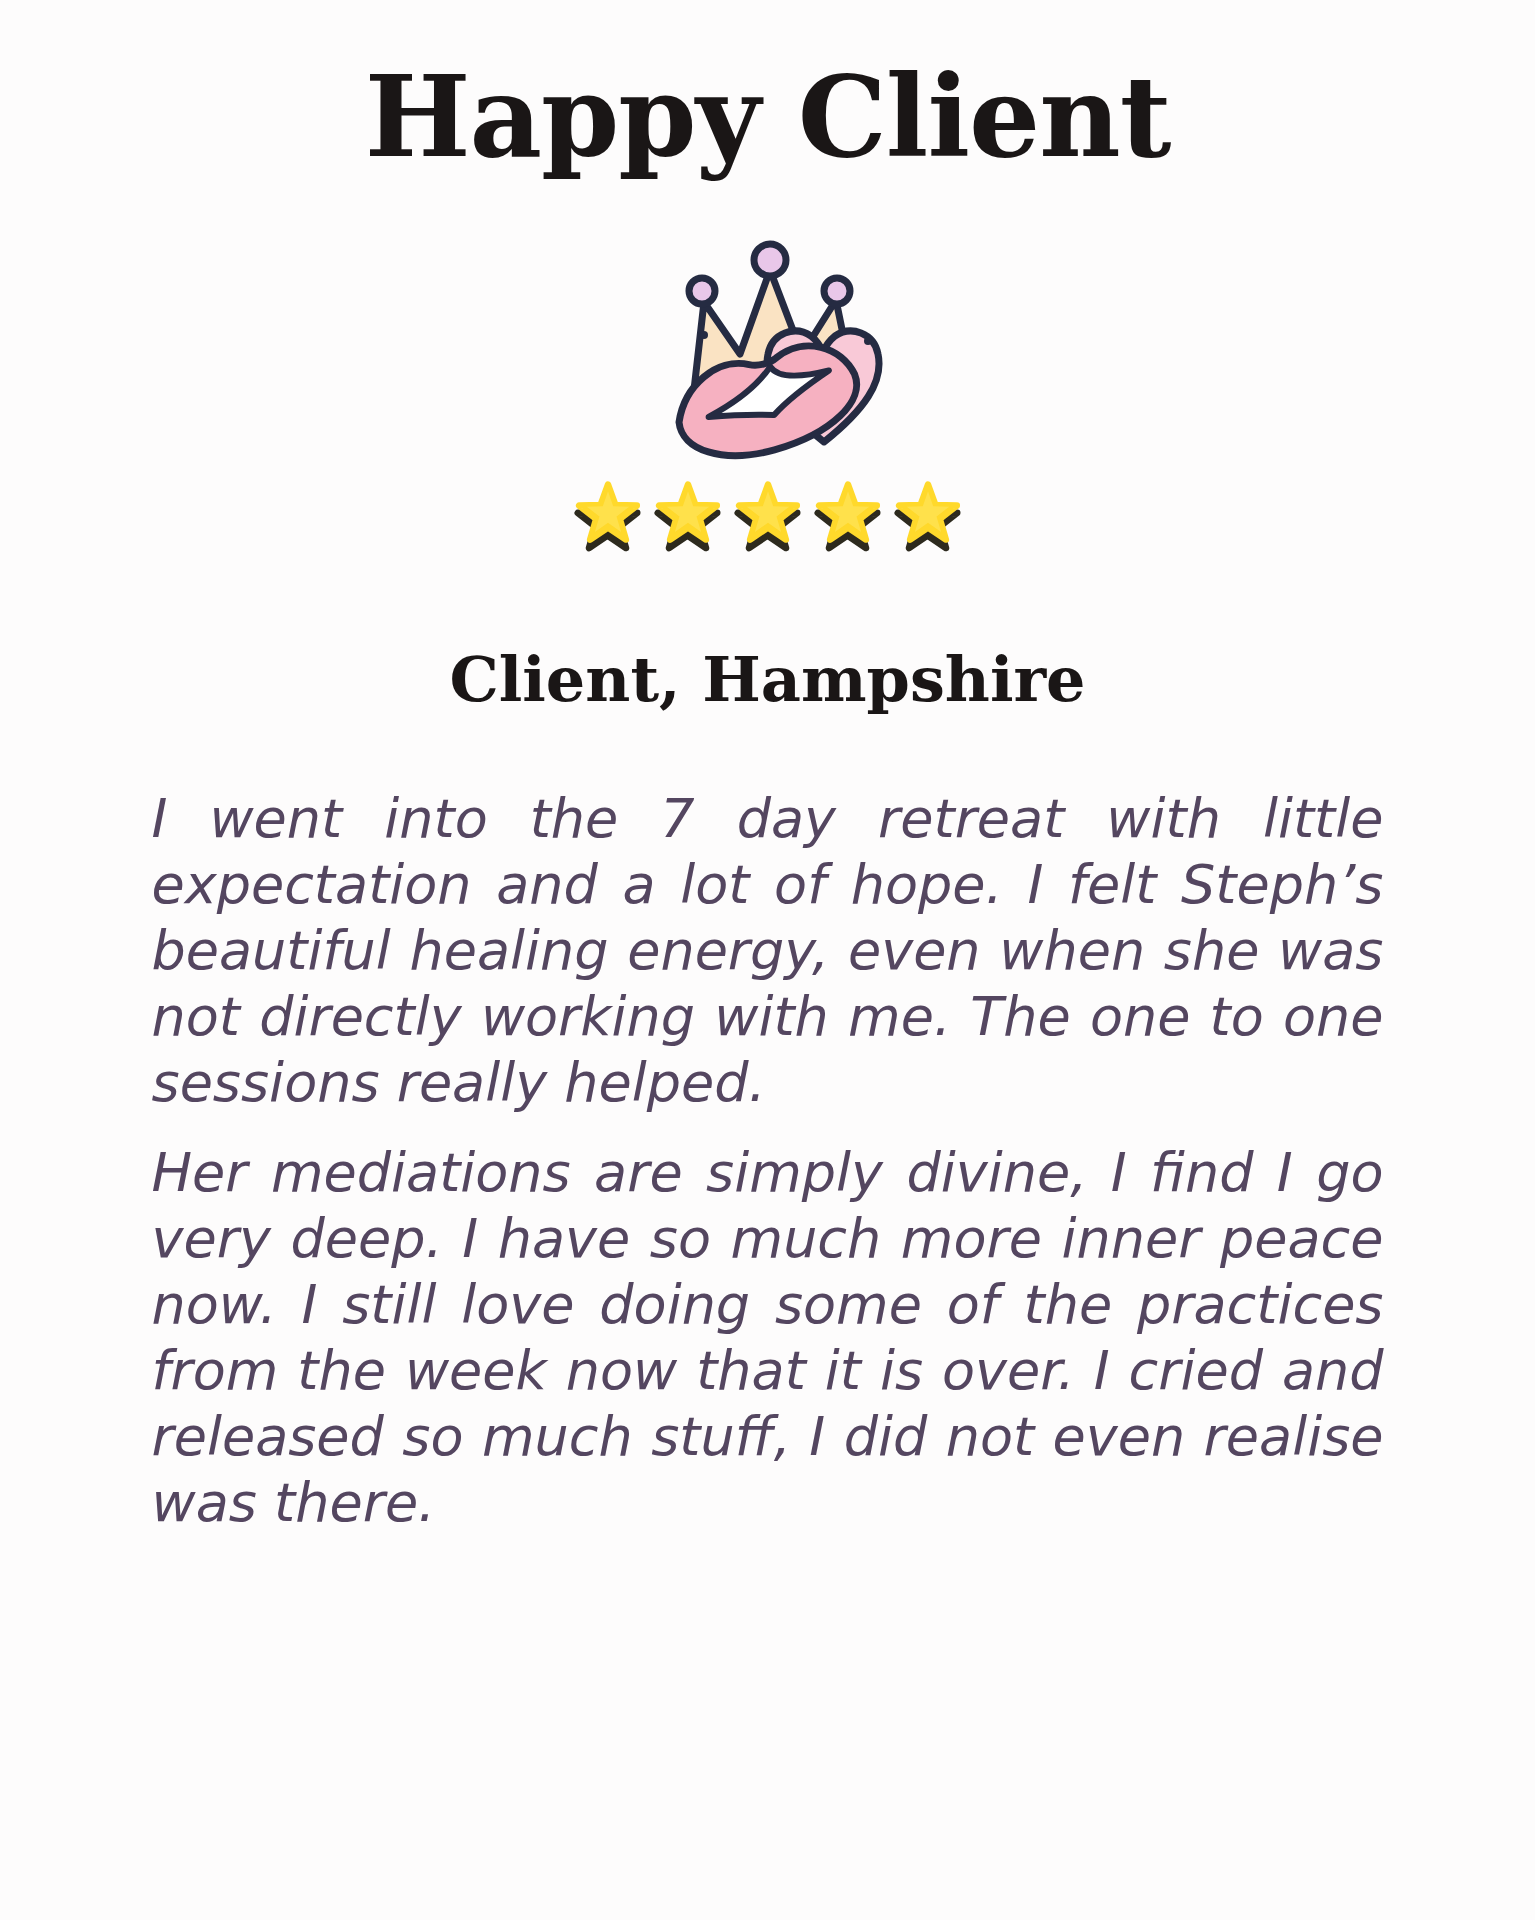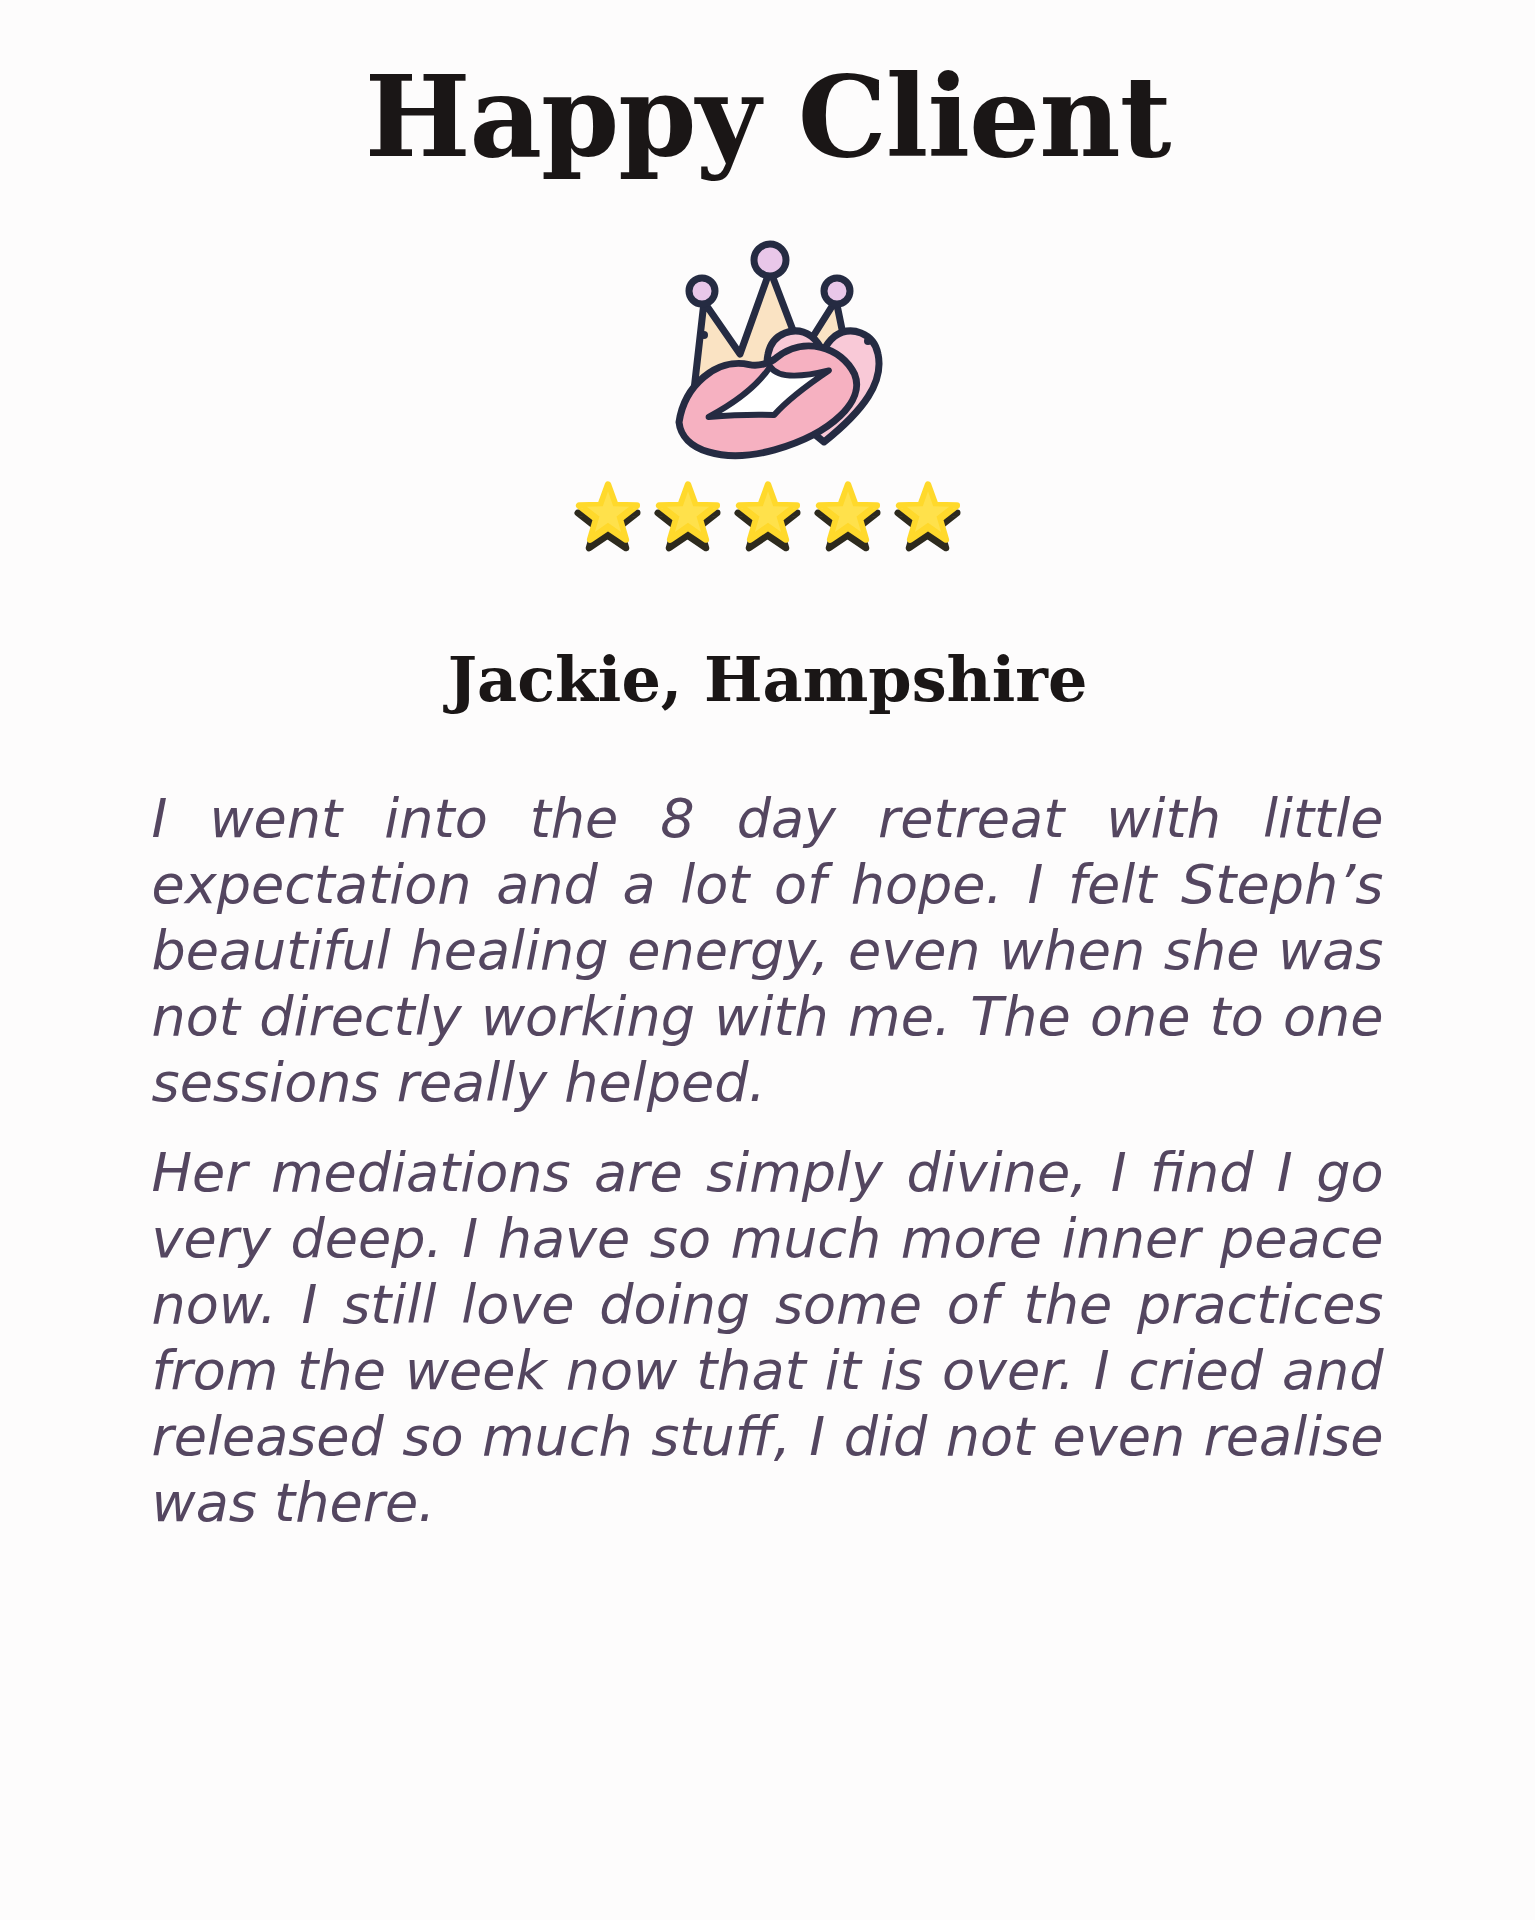--- a/index.html
+++ b/index.html
@@ -151,20 +151,20 @@
 </span>
       <span class="star">
   <svg viewBox="0 0 68 72" aria-hidden="true">
     <path d="M34 8 L40.8 26.7 L60.6 27.3 L44.9 39.6 L50.5 58.7 L34 47.5 L17.5 58.7 L23.1 39.6 L7.4 27.3 L27.2 26.7 Z" transform="translate(-1.5,6) scale(1.03)" style="fill:var(--star-shadow);stroke:var(--star-shadow);" stroke-width="6" stroke-linejoin="round"></path>
     <path d="M34 8 L40.8 26.7 L60.6 27.3 L44.9 39.6 L50.5 58.7 L34 47.5 L17.5 58.7 L23.1 39.6 L7.4 27.3 L27.2 26.7 Z" style="fill:var(--star-yellow);stroke:var(--star-yellow);" stroke-width="6" stroke-linejoin="round"></path>
     <path d="M34 14 L38.8 27.9 L53.6 28.3 L41.9 37.4 L46.1 51.6 L34 43.2 L21.9 51.6 L26.1 37.4 L14.4 28.3 L29.2 27.9 Z" style="fill:var(--star-light);" opacity="0.55"></path>
   </svg>
 </span>
     </div>
 
-  <h3 class="reviewer-name">Jackie, Hampshire</h3>
+  <h3 class="reviewer-name">Client, Hampshire</h3>
 
   <div class="testimonial-body">
-    <p>I went into the 8 day retreat with little expectation and a lot of hope. I felt Steph’s beautiful healing energy, even when she was not directly working with me. The one to one sessions really helped.</p>
+    <p>I went into the 7 day retreat with little expectation and a lot of hope. I felt Steph’s beautiful healing energy, even when she was not directly working with me. The one to one sessions really helped.</p>
     <p>Her mediations are simply divine, I find I go very deep. I have so much more inner peace now. I still love doing some of the practices from the week now that it is over. I cried and released so much stuff, I did not even realise was there.</p>
   </div>
 
 </div>
 
 </body></html>

